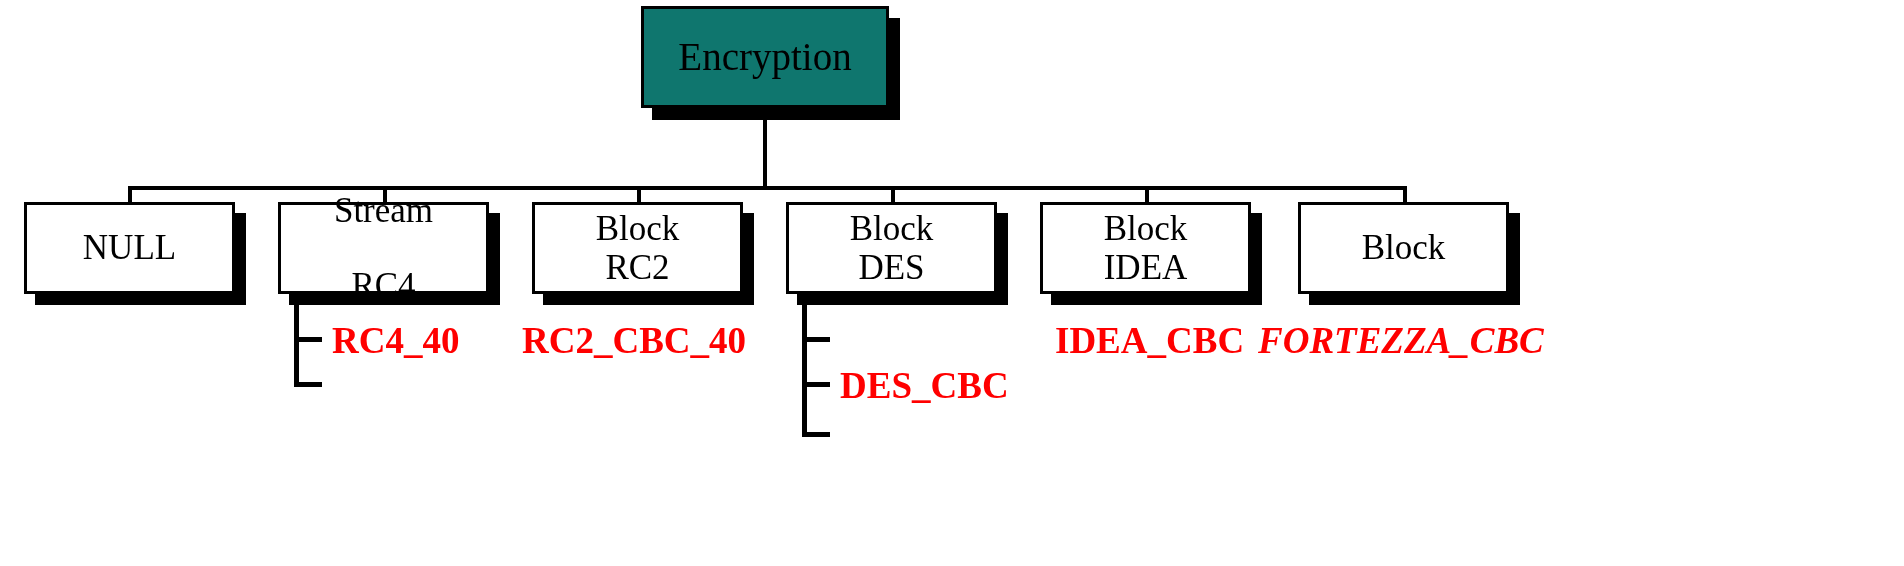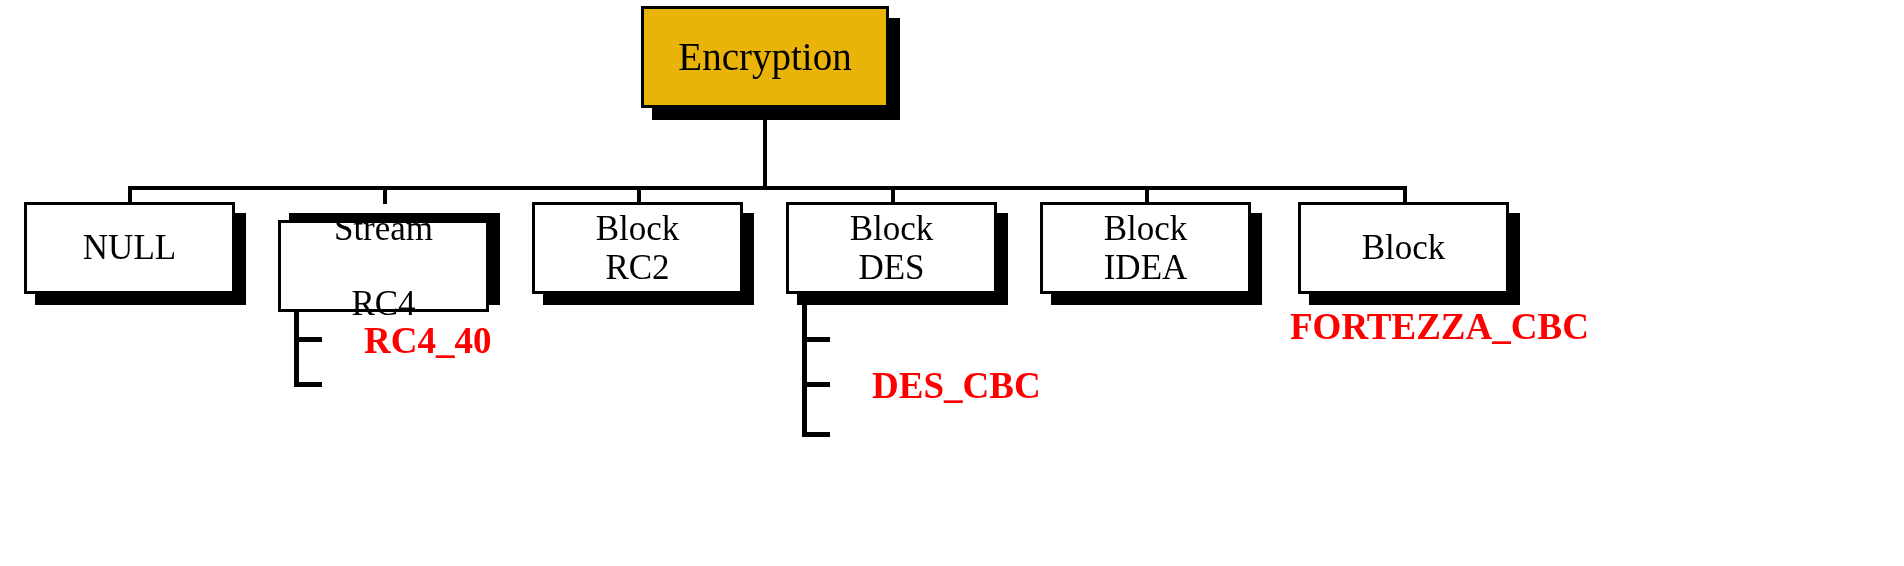--- a/index.html
+++ b/index.html
@@ -36,21 +36,21 @@
     display: block;
     white-space: nowrap;
   }
   
   .shadow {
     position: absolute;
     background: #000000;
     z-index: 2;
   }
   .root-node {
-    background: #eab308;
+    background: #0f766e;
     font-size: 39px;
   }
   .child-node {
     font-size: 35px;
   }
   
   .conn {
     position: absolute;
     background: #000000;
     z-index: 1;
@@ -73,21 +73,20 @@
   }
   
   .leaf {
     position: absolute;
     color: #FF0000;
     font-weight: bold;
     font-size: 37px;
     white-space: nowrap;
     line-height: 1;
     z-index: 3;
-    margin-left: 32px;
   }
 </style>
 </head>
 <body>
 
 <div id="diagram">
 
   <div class="shadow" style="left:652px; top:18px; width:248px; height:102px;"></div>
   <div class="node root-node" style="left:641px; top:6px; width:248px; height:102px;">
     <span class="line">Encryption</span>
@@ -102,21 +101,21 @@
   <div class="conn vline" style="left:891px; top:186px; height:18px;"></div>
   <div class="conn vline" style="left:1145px; top:186px; height:18px;"></div>
   <div class="conn vline" style="left:1403px; top:186px; height:18px;"></div>
 
   <div class="shadow" style="left:35px; top:213px; width:211px; height:92px;"></div>
   <div class="node child-node" style="left:24px; top:202px; width:211px; height:92px;justify-content:center;">
     <span class="line">NULL</span>
   </div>
 
   <div class="shadow" style="left:289px; top:213px; width:211px; height:92px;"></div>
-  <div class="node child-node" style="left:278px; top:220px; width:211px; height:92px;gap:36px;">
+  <div class="node child-node" style="left:278px; top:202px; width:211px; height:92px;gap:36px;">
     <span class="line">Stream</span>
     <span class="line">RC4</span>
   </div>
 
   <div class="shadow" style="left:543px; top:213px; width:211px; height:92px;"></div>
   <div class="node child-node" style="left:532px; top:202px; width:211px; height:92px;">
     <span class="line">Block</span>
     <span class="line">RC2</span>
   </div>
 
@@ -136,24 +135,26 @@
   <div class="node child-node" style="left:1298px; top:202px; width:211px; height:92px;">
     <span class="line">Block</span>
   </div>
 
   <div class="bracket-v" style="left:294px; top:303px; height:84px;"></div>
   <div class="bracket-tick" style="left:294px; top:337px;"></div>
   <div class="bracket-tick" style="left:294px; top:382px;"></div>
 
   <div class="leaf" style="left:332px; top:322px;">RC4_40</div>
 
+  <div class="leaf" style="left:522px; top:322px;">RC2_CBC_40</div>
 
   <div class="bracket-v" style="left:802px; top:303px; height:134px;"></div>
   <div class="bracket-tick" style="left:802px; top:337px;"></div>
   <div class="bracket-tick" style="left:802px; top:382px;"></div>
   <div class="bracket-tick" style="left:802px; top:432px;"></div>
 
   <div class="leaf" style="left:840px; top:367px;text-align:right;">DES_CBC</div>
 
+  <div class="leaf" style="left:1055px; top:322px;">IDEA_CBC</div>
 
-  <div class="leaf" style="left:1258px; top:308px;">FORTEZZA_CBC</div>
+  <div class="leaf" style="left:1258px; top:322px;font-style:italic;">FORTEZZA_CBC</div>
 
 </div>
 
 </body></html>

